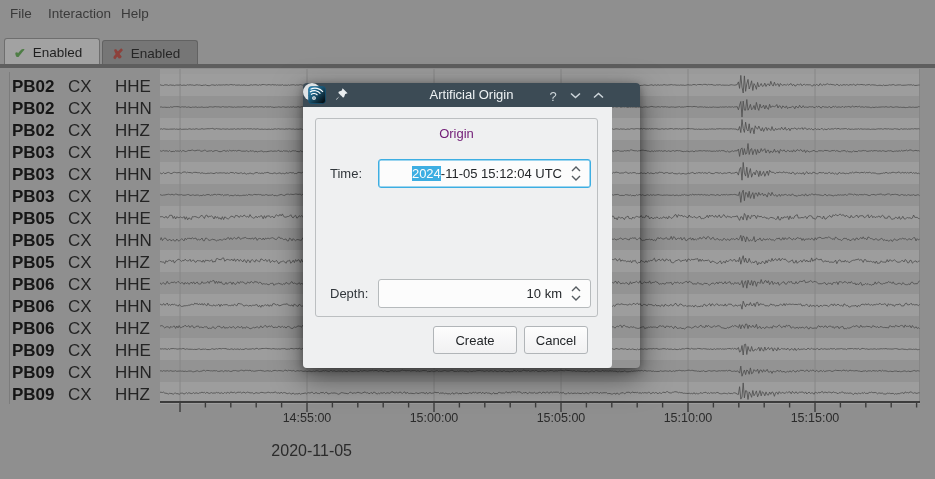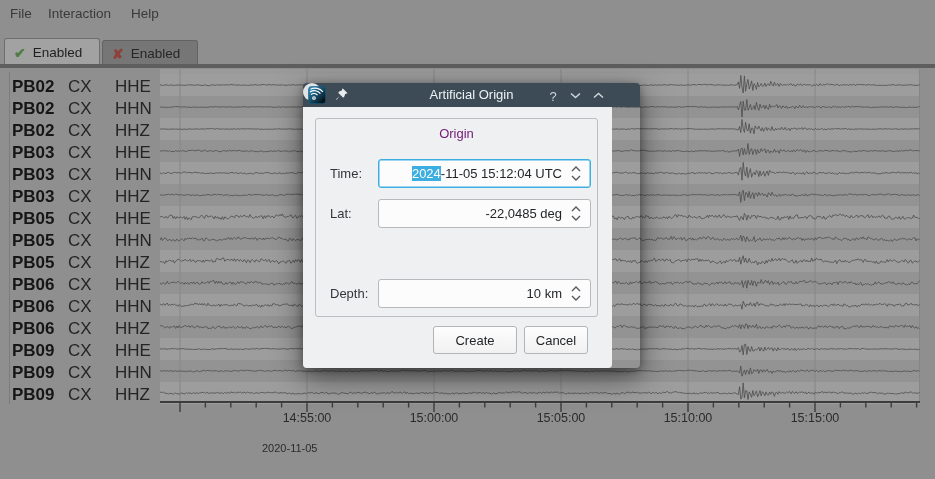--- a/index.html
+++ b/index.html
@@ -23,21 +23,21 @@
   
   .traceview{position:absolute;left:0;top:68px;width:935px;height:411px;background:#8f8f8f;}
   .header-sep{position:absolute;left:9px;top:4px;width:1px;height:332px;background:#7c7c7c;}
   .row-label{position:absolute;left:0;height:16px;font-size:17px;color:#242424;}
   .row-label .sta{position:absolute;left:12px;font-weight:bold;color:#161616;}
   .row-label .net{position:absolute;left:68px;}
   .row-label .cha{position:absolute;left:115px;}
   .amax-label{position:absolute;font-size:10.5px;color:#2c2c2c;white-space:nowrap;}
   .plot{position:absolute;left:160px;top:1px;}
   .tick-label{position:absolute;width:80px;text-align:center;font-size:12.5px;color:#2b2b2b;}
-  .date-label{position:absolute;width:90px;text-align:left;font-size:11px;color:#2b2b2b;}
+  .date-label{position:absolute;width:90px;text-align:right;font-size:16px;color:#2b2b2b;}
   
   .dialog{position:absolute;left:303px;top:83px;width:337px;height:285px;border-radius:4px;
           box-shadow:0 10px 30px rgba(0,0,0,0.5), 0 2px 8px rgba(0,0,0,0.35);z-index:20;}
   .titlebar{position:absolute;left:0;top:0;width:100%;height:24px;background:#3c4b55;border-radius:4px 4px 0 0;}
   .titlebar .app-icon{position:absolute;left:5px;top:3px;width:18px;height:18px;}
   .titlebar .pin-icon{position:absolute;left:31px;top:4px;width:15px;height:15px;}
   .titlebar .title{position:absolute;left:0;top:4px;width:100%;text-align:center;font-size:13px;color:#eef2f4;}
   .tb-btn{position:absolute;top:3px;width:18px;height:18px;display:flex;align-items:center;justify-content:center;color:#cdd5da;font-size:13px;}
   .tb-help{right:78px;top:4px;}
   .tb-down{right:56px;}
@@ -59,21 +59,21 @@
   .btn-cancel{left:221px;width:64px;}
 </style>
 </head>
 <body>
 
 <div id="app">
 
   <div class="menubar">
     <span class="menu-item" style="left:10px">File</span>
     <span class="menu-item" style="left:48px">Interaction</span>
-    <span class="menu-item" style="left:131px">Help</span>
+    <span class="menu-item" style="left:121px">Help</span>
   </div>
 
   <div class="tabbar">
     <div class="tab tab-enabled">
       <span class="tab-check">✔</span>
       <span>Enabled</span>
     </div>
     <div class="tab tab-disabled">
       <span class="tab-cross">✘</span>
       <span>Enabled</span>
@@ -306,30 +306,20 @@
           <span class="f-label">Time:</span>
           <div class="spinbox focused">
             <div class="spin-value"><span class="sel">2024</span><span>-11-05 15:12:04 UTC</span></div>
             <svg class="spin-arrows" viewBox="0 0 14 19">
               <polyline points="3,7 7,3 11,7" fill="none" stroke="#555b60" stroke-width="1.4"></polyline>
               <polyline points="3,12 7,16 11,12" fill="none" stroke="#555b60" stroke-width="1.4"></polyline>
             </svg>
           </div>
         </div>
 
-        <div class="field-row" style="top:80px">
-          <span class="f-label">Lat:</span>
-          <div class="spinbox">
-            <div class="spin-value">-22,0485 deg</div>
-            <svg class="spin-arrows" viewBox="0 0 14 19">
-              <polyline points="3,7 7,3 11,7" fill="none" stroke="#555b60" stroke-width="1.4"></polyline>
-              <polyline points="3,12 7,16 11,12" fill="none" stroke="#555b60" stroke-width="1.4"></polyline>
-            </svg>
-          </div>
-        </div>
 
 
         <div class="field-row" style="top:160px">
           <span class="f-label">Depth:</span>
           <div class="spinbox">
             <div class="spin-value">10 km</div>
             <svg class="spin-arrows" viewBox="0 0 14 19">
               <polyline points="3,7 7,3 11,7" fill="none" stroke="#555b60" stroke-width="1.4"></polyline>
               <polyline points="3,12 7,16 11,12" fill="none" stroke="#555b60" stroke-width="1.4"></polyline>
             </svg>

